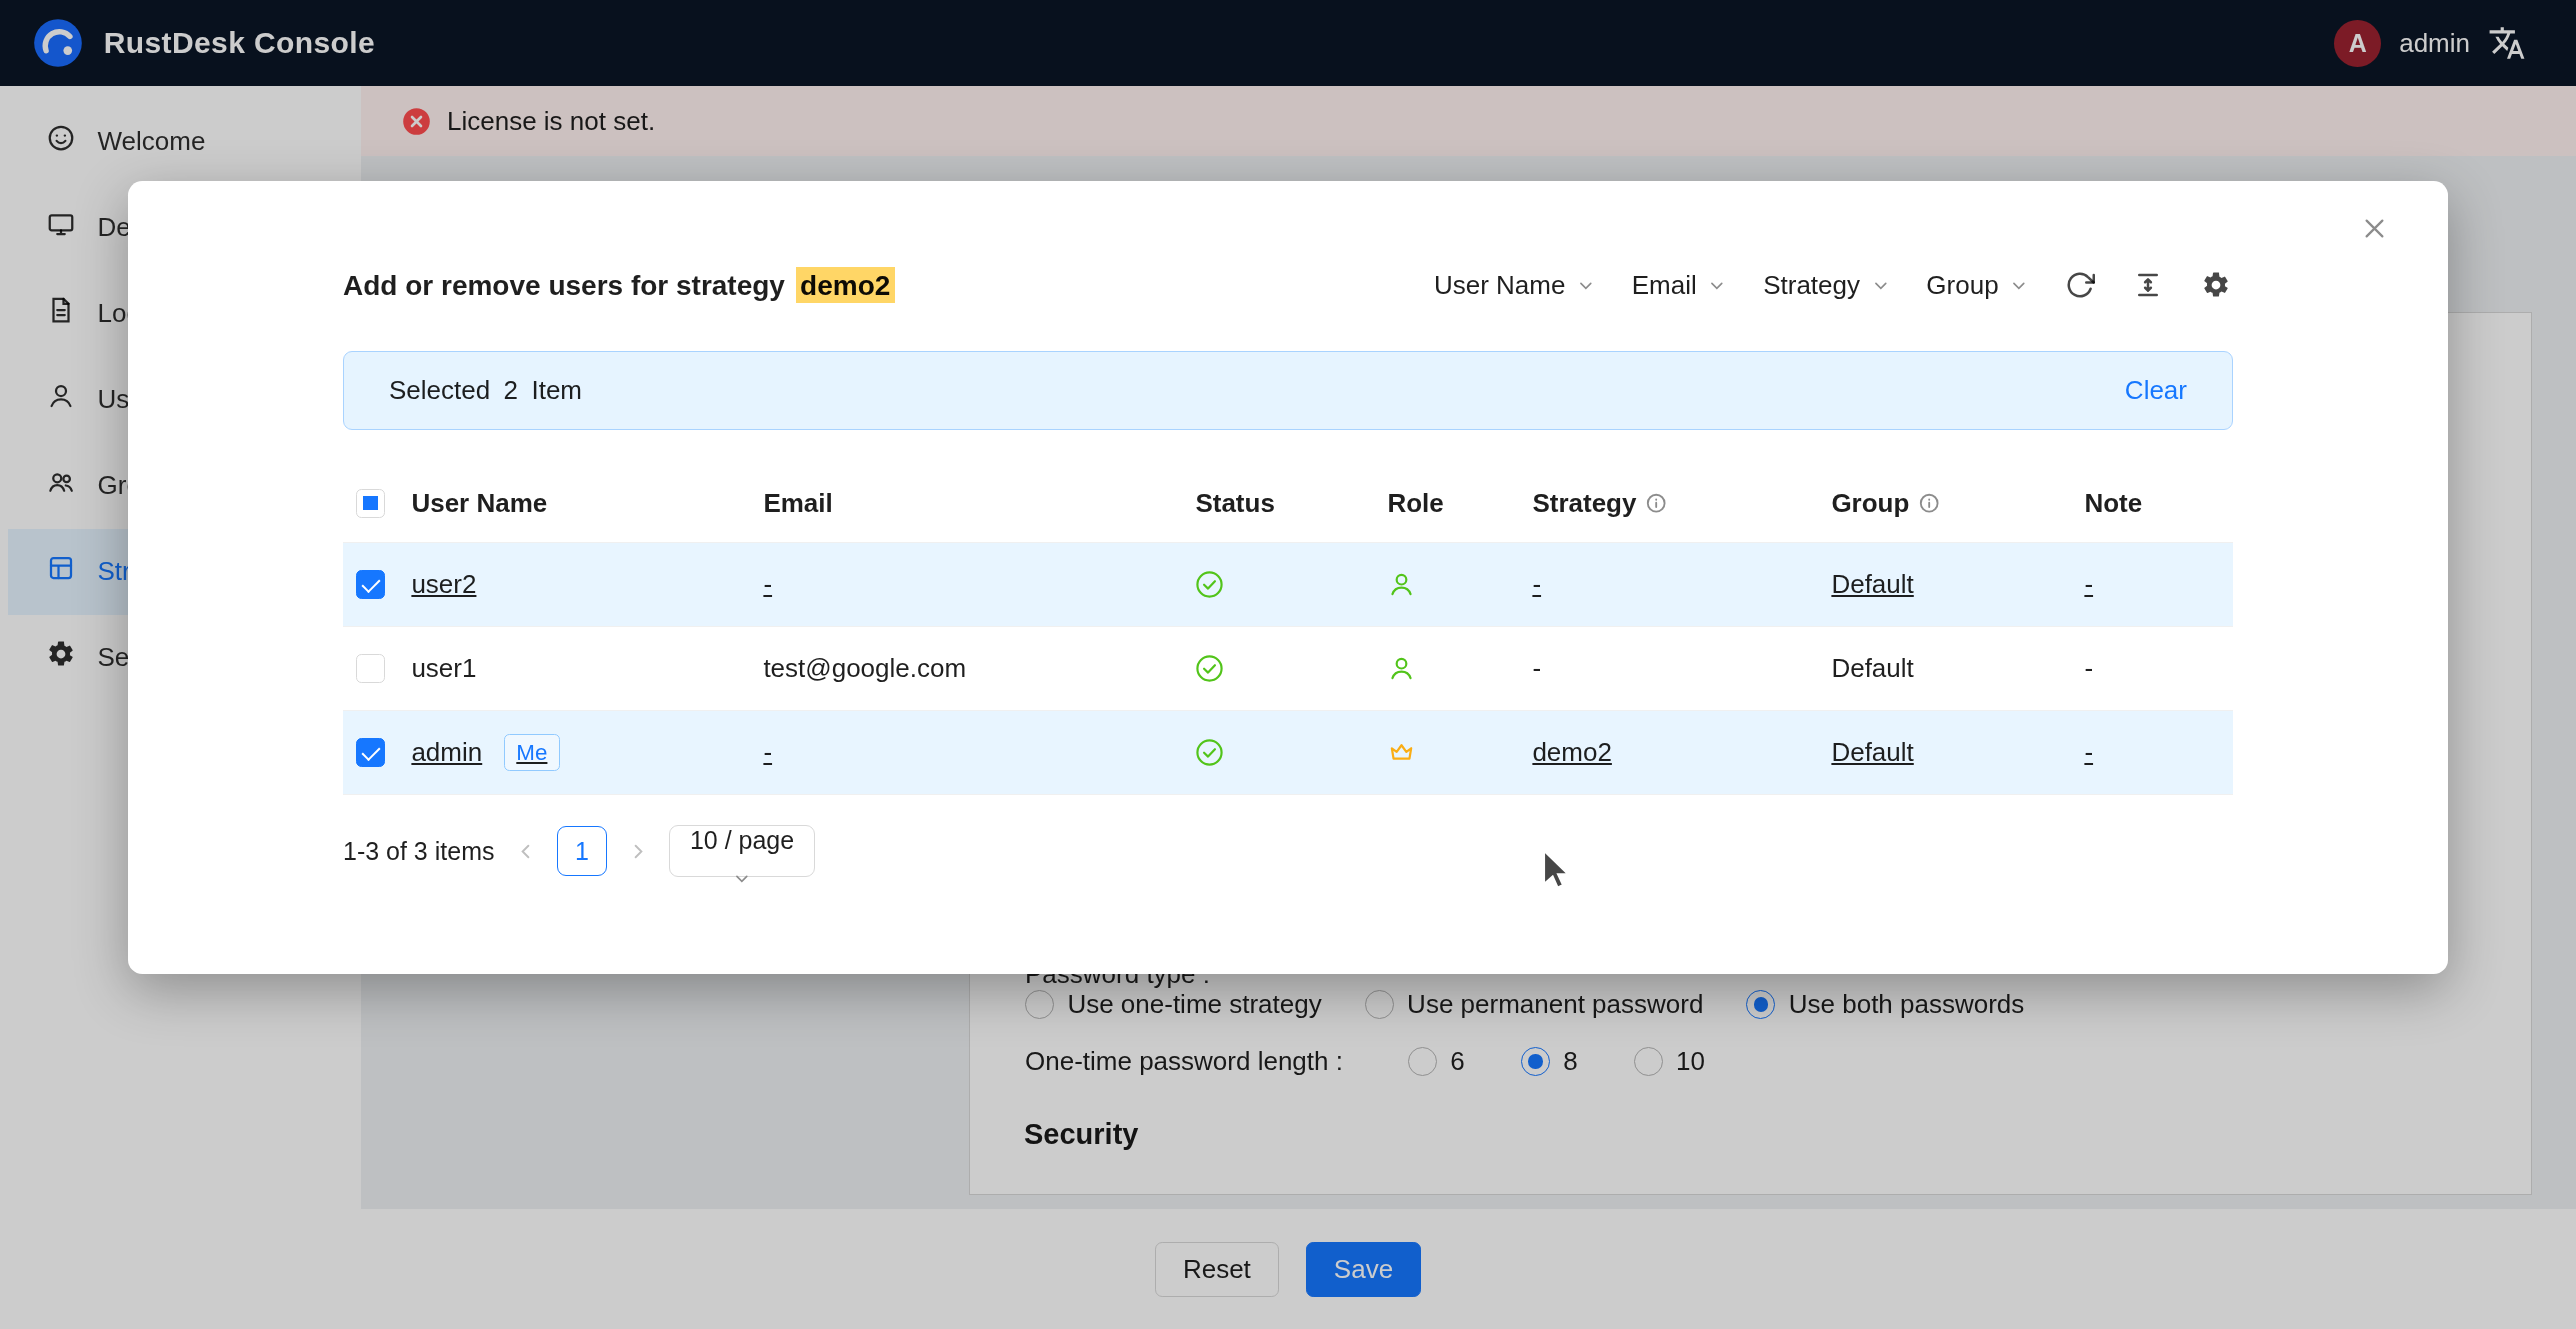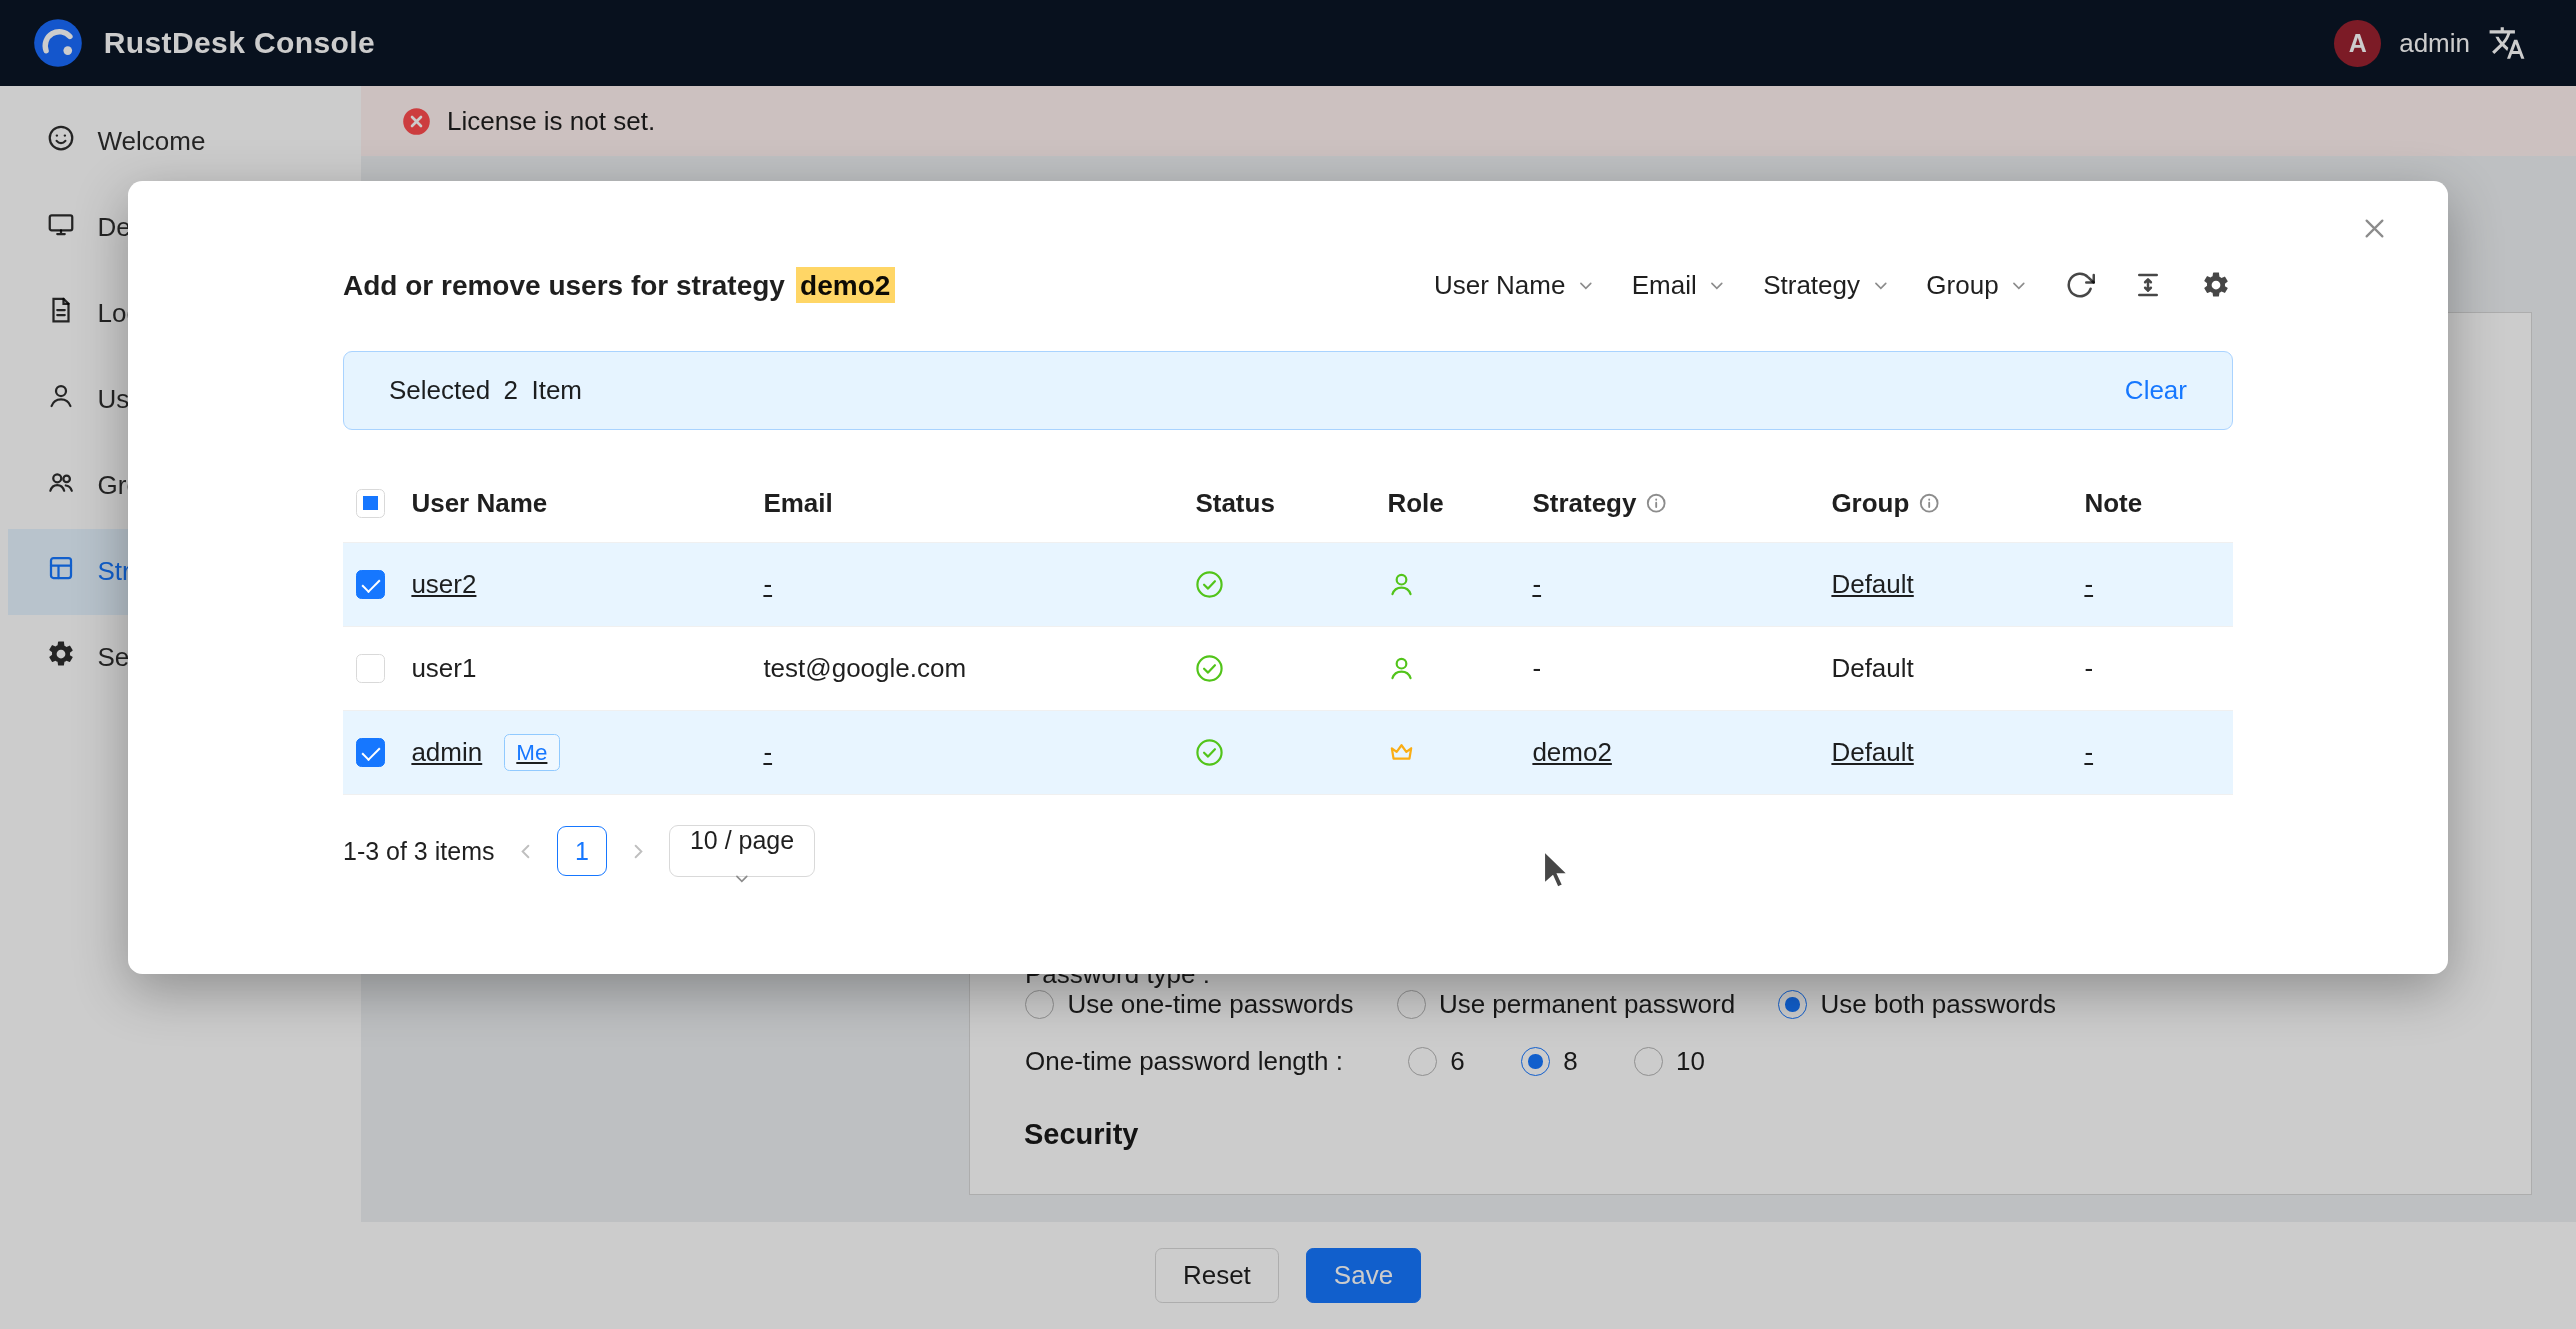--- a/index.html
+++ b/index.html
@@ -36,21 +36,21 @@
   .radio-row { position:absolute; display:flex; align-items:center; font-size:26px; color:rgba(0,0,0,0.88); }
   .radio-row.r1 { left:55px; top:676px; gap:43px; }
   .radio-row.r2 { left:55px; top:733px; gap:56px; }
   .radio-group { display:flex; align-items:center; gap:13.4px; }
   .radio { width:29px; height:29px; border-radius:50%; border:1.8px solid #b5b5b5; background:#fff; position:relative; flex:none; }
   .radio.on { border-color:#1677ff; }
   .radio.on::after { content:""; position:absolute; inset:6.3px; border-radius:50%; background:#1677ff; }
   .otp-label { margin-right:9px; }
   .security { position:absolute; left:54px; top:805px; font-size:29px; font-weight:700; color:rgba(0,0,0,0.9); }
 
-  .footer-bar { position:absolute; left:0; right:0; bottom:0; height:107px; background:#fff;
+  .footer-bar { position:absolute; left:0; right:0; bottom:0; height:120px; background:#fff;
                 display:flex; align-items:center; justify-content:center; gap:27px; z-index:2; }
   .btn { height:55px; min-width:113px; padding:0 27px; font-size:26px; border-radius:7.2px; cursor:pointer;
          font-family:"Liberation Sans", sans-serif; }
   .btn.reset { background:#fff; border:1.8px solid #d9d9d9; color:rgba(0,0,0,0.88); }
   .btn.save  { background:#1677ff; border:1.8px solid #1677ff; color:#fff; }
 
   
   .mask { position:absolute; inset:0; background:rgba(0,0,0,0.20); z-index:5; }
   .modal { position:absolute; left:128px; top:181px; width:2320px; height:793px; background:#fff;
            border-radius:14.3px; box-shadow:0 16px 54px rgba(0,0,0,0.30); z-index:6;
@@ -190,21 +190,21 @@
           </svg>
       </span>
       <span>License is not set.</span>
     </div>
 
     <div class="card">
       <div class="ptype-label">Password type :</div>
       <div class="radio-row r1">
         <label class="radio-group">
           <span class="radio"></span>
-          <span>Use one-time passwords</span>
+          <span>Use one-time strategy</span>
         </label>
         <label class="radio-group">
           <span class="radio"></span>
           <span>Use permanent password</span>
         </label>
         <label class="radio-group">
           <span class="radio on"></span>
           <span>Use both passwords</span>
         </label>
       </div>

